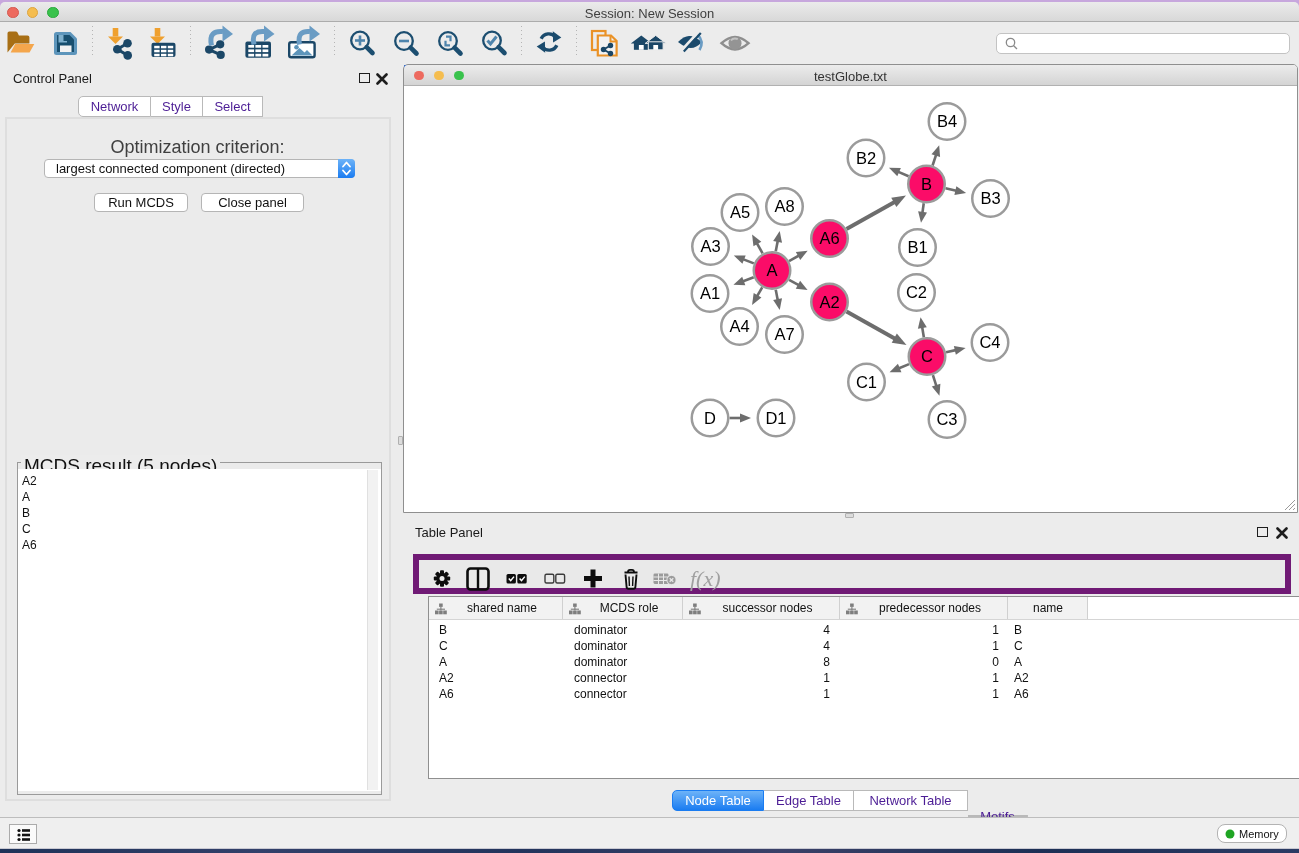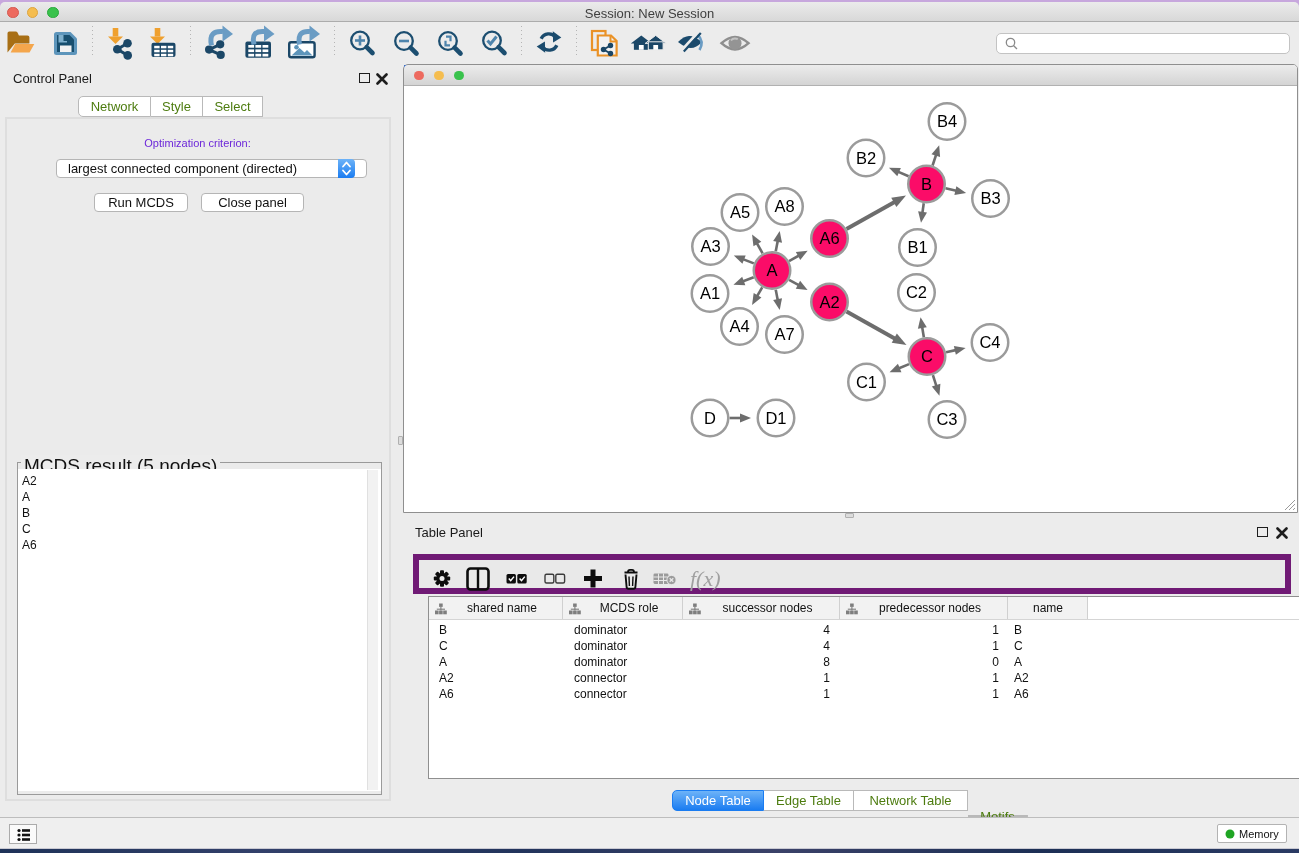--- a/index.html
+++ b/index.html
@@ -20,30 +20,30 @@
 .sep { position:absolute; top:4px; height:32px; width:1px;
   background-image:linear-gradient(#b5b5b5 33%, rgba(0,0,0,0) 0%);
   background-size:1px 4px; }
 #searchbox { position:absolute; left:996px; top:11px; width:294px; height:21px; background:#fff;
   border:1px solid #c3c3c3; border-radius:5px; }
 
 
 #cp-title { position:absolute; left:13px; top:71px; font-size:13px; color:#1a1a1a; }
 .panehdr-float { position:absolute; width:11px; height:10px; border:1.6px solid #1d1d1d; background:transparent; }
 .tabbar { position:absolute; display:flex; height:21px; }
-.tab { font-size:13px; color:#4d7c0f; background:#fff; border:1px solid #b9b9b9; border-left:none;
+.tab { font-size:13px; color:#4c1d95; background:#fff; border:1px solid #b9b9b9; border-left:none;
   display:flex; align-items:center; justify-content:center; }
 .tab.first { border-left:1px solid #b9b9b9; border-radius:5px 0 0 5px; }
 .tab.last { border-radius:0 5px 5px 0;margin-top:25px; }
 .tab.sel { background:linear-gradient(#6db3f8,#1a7cf1); color:#fff; border-color:#1a7cf1; }
 #cp-outer { position:absolute; left:5px; top:117px; width:386px; height:684px;
   background:#ebebeb; border:2px solid #dedede; }
-#opt-label { position:absolute; left:0; top:137px; width:395px; text-align:center; font-size:11px; color:#6d28d9; }
+#opt-label { position:absolute; left:0; top:137px; width:395px; text-align:center; font-size:18px; color:#404040; }
 #combo { position:absolute; left:44px; top:159px; width:311px; height:19px; background:#fff;
-  border:1px solid #b5b5b5; border-radius:4px; font-size:13px; color:#111; line-height:17px; padding-left:11px;margin-left:12px; }
+  border:1px solid #b5b5b5; border-radius:4px; font-size:13px; color:#111; line-height:17px; padding-left:11px; }
 #combo-btn { position:absolute; left:338px; top:159px; width:17px; height:19px;
   background:linear-gradient(#6db3f8,#1a7cf1); border-radius:0 4px 4px 0; }
 .btn { position:absolute; height:19px; background:#fff; border:1px solid #b5b5b5; border-radius:4px;
   font-size:13px; color:#111; text-align:center; line-height:17px; }
 #mcds-fs { position:absolute; left:17px; top:462px; width:365px; height:333px; border:1px solid #9a9a9a; }
 #mcds-label { position:absolute; left:21px; top:455px; background:#ececec; padding:0 3px; font-size:19px; color:#111; }
 #mcds-list { position:absolute; left:18px; top:469px; width:363px; height:322px; background:#fff; }
 #mcds-list .it { font-size:12px; color:#111; padding-left:4px; height:16px; line-height:16px; }
 #mcds-scroll { position:absolute; right:3px; top:1px; width:11px; height:320px; background:#f2f2f2; border-left:1px solid #e0e0e0; }
 
@@ -60,21 +60,21 @@
 #tp-title { position:absolute; left:415px; top:525px; font-size:13px; color:#1a1a1a; }
 #tp-toolbar { position:absolute; left:413px; top:554px; width:878px; height:40px;
   background:#e9e9e9; border:6px solid #701a75; }
 #tp-table { position:absolute; left:428px; top:596px; width:875px; height:183px; background:#fff; border:1px solid #8f8f8f; }
 
 
 
 #statusbar { position:absolute; left:0; top:817px; width:1299px; height:31px; background:#efefef; border-top:1px solid #bdbdbd; }
 #navy { position:absolute; left:0; top:848px; width:1299px; height:5px; background:linear-gradient(90deg,#1e3258,#32406a 20%,#22345c 40%,#3a4168 60%,#1c2f55 80%,#2a3a63); border-top:1px solid #c9c9d2; }
 #listbtn { position:absolute; left:9px; top:824px; width:28px; height:20px; background:#fafafa; border:1px solid #ababab; }
-#membtn { position:absolute; left:1217px; top:824px; width:70px; height:19px; background:#fff; border:1px solid #b3b3b3; border-radius:2px;
+#membtn { position:absolute; left:1217px; top:824px; width:70px; height:19px; background:#fff; border:1px solid #b3b3b3; border-radius:8px;
   font-size:11px; color:#111; }
 </style>
 </head>
 <body>
 <div id="topstrip"></div>
 <div id="titlebar">
   <div class="tl" style="left:7px; background:#ed6a5f; border:0.5px solid #d55850;"></div>
   <div class="tl" style="left:26.8px; background:#f5bd4f; border:0.5px solid #deA43e;"></div>
   <div class="tl" style="left:47px; background:#39c24c; border:0.5px solid #2aa83c;"></div>
   <div id="titletext">Session: New Session</div>
@@ -273,20 +273,21 @@
 </div>
 
 <div id="netwin">
   <svg style="position:absolute;left:0;top:0;" width="10" height="10" viewBox="0 0 10 10">
       <path d="M0,0 L7,0 L0,7 Z" fill="#3c6cc0"></path>
     </svg>
   <div id="netwin-titlebar">
     <div class="tl2" style="left:10px; background:#ed6a5f;"></div>
     <div class="tl2" style="left:30px; background:#f5bd4f;"></div>
     <div class="tl2" style="left:50px; background:#39c24c;"></div>
+    <div id="netwin-title">testGlobe.txt</div>
   </div>
   <div id="canvas">
     <svg id="graph" width="893" height="425" viewBox="0 0 893 425">
         <line x1="358.57999181322896" y1="166.4262351614775" x2="352.4246296589854" y2="155.269641256911" stroke="#6d6d6d" stroke-width="2.6"></line>
         <path d="M348.0769335727834,147.38944210066984 L357.33088392292865,154.8469485818636 L349.4506847666875,159.1946446680656 Z" fill="#6d6d6d"></path>
         <line x1="371.7379649902334" y1="164.36161925000474" x2="373.98252258113143" y2="152.8694843846071" stroke="#6d6d6d" stroke-width="2.6"></line>
         <path d="M375.7077371920084,144.03638557691698 L378.01569096033717,155.69500253619896 L369.18259215264703,153.96978792532195 Z" fill="#6d6d6d"></path>
         <line x1="349.8342364200413" y1="176.41092152977222" x2="338.17363906249204" y2="171.86044451219203" stroke="#6d6d6d" stroke-width="2.6"></line>
         <path d="M329.7894404871265,168.58856214131765 L341.67273548689934,168.39543019581467 L338.400853116025,176.7796287711802 Z" fill="#6d6d6d"></path>
         <line x1="349.71745874100634" y1="190.2822330476912" x2="337.8772514259377" y2="194.6745680194102" stroke="#6d6d6d" stroke-width="2.6"></line>

